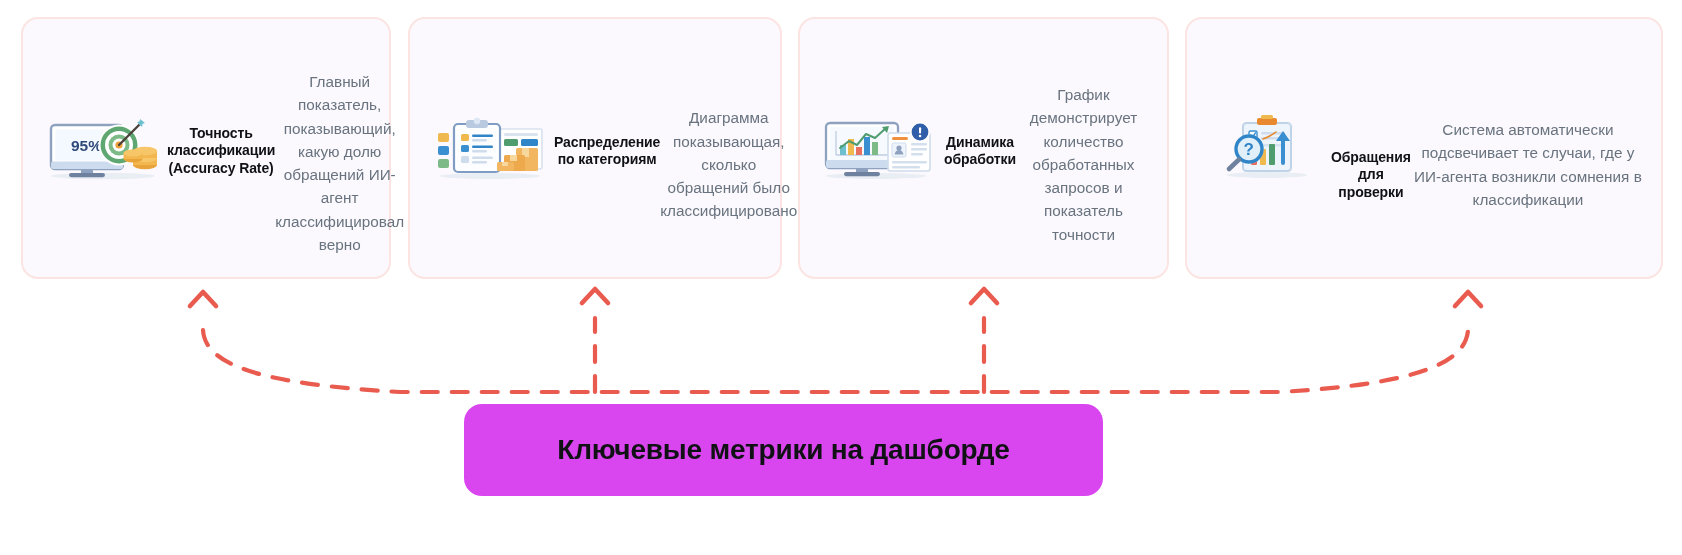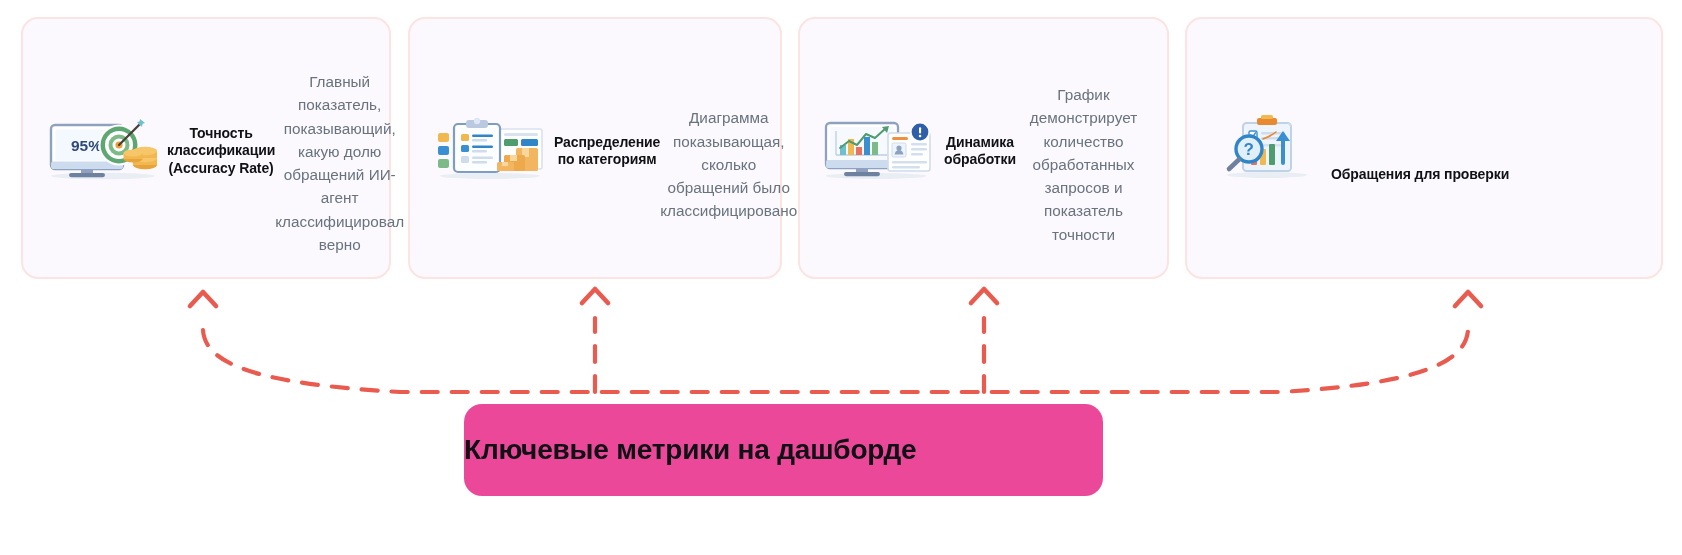--- a/index.html
+++ b/index.html
@@ -85,24 +85,25 @@
     pointer-events: none;
   }
 
   
   #bottom-banner {
     position: absolute;
     left: 464px;
     top: 404px;
     width: 639px;
     height: 92px;
-    background: #ec4899;
+    background: #d946ef;
     border-radius: 18px;
     display: flex;
     align-items: center;
+    justify-content: center;
   }
   #bottom-banner .banner-text {
     font-size: 28px;
     font-weight: bold;
     color: #101114;
     letter-spacing: -0.2px;
   }
 </style>
 </head>
 <body>
@@ -262,20 +263,21 @@
         <path d="M60 24 q8 -3 13 -7" fill="none" stroke="#e8892f" stroke-width="1.6" stroke-linecap="round"></path>
 
         <circle cx="46" cy="34" r="14.5" fill="#ffffff" opacity="0.92"></circle>
         <circle cx="46" cy="34" r="13" fill="#dcecf8" opacity="0.85"></circle>
         <circle cx="46" cy="34" r="13" fill="none" stroke="#2f85c8" stroke-width="3.4"></circle>
         <line x1="36" y1="44.5" x2="26" y2="54" stroke="#6e819e" stroke-width="4.6" stroke-linecap="round"></line>
         <text x="40.5" y="40" font-family="'Liberation Sans', sans-serif" font-size="17" font-weight="bold" fill="#2f85c8">?</text>
       </svg>
     </div>
     <h3 class="card-title">Обращения для проверки</h3>
+    <p class="card-desc">Система автоматически подсвечивает те случаи, где у ИИ-агента возникли сомнения в классификации</p>
   </div>
 
   <svg id="connectors" viewBox="0 0 1682 555" xmlns="http://www.w3.org/2000/svg">
 
     <path d="M203 330 C 205 365, 260 384, 400 392 L 1280 392 C 1420 384, 1466 362, 1468 330" fill="none" stroke="#ea5b4f" stroke-width="4.2" stroke-linecap="round" stroke-dasharray="16 14"></path>
 
     <path d="M595 392 L 595 318" fill="none" stroke="#ea5b4f" stroke-width="4.2" stroke-linecap="round" stroke-dasharray="16 14"></path>
     <path d="M984 392 L 984 318" fill="none" stroke="#ea5b4f" stroke-width="4.2" stroke-linecap="round" stroke-dasharray="16 14"></path>
 
     <polyline points="190,306 203,292 216,306" fill="none" stroke="#ea5b4f" stroke-width="4.6" stroke-linecap="round" stroke-linejoin="round"></polyline>

